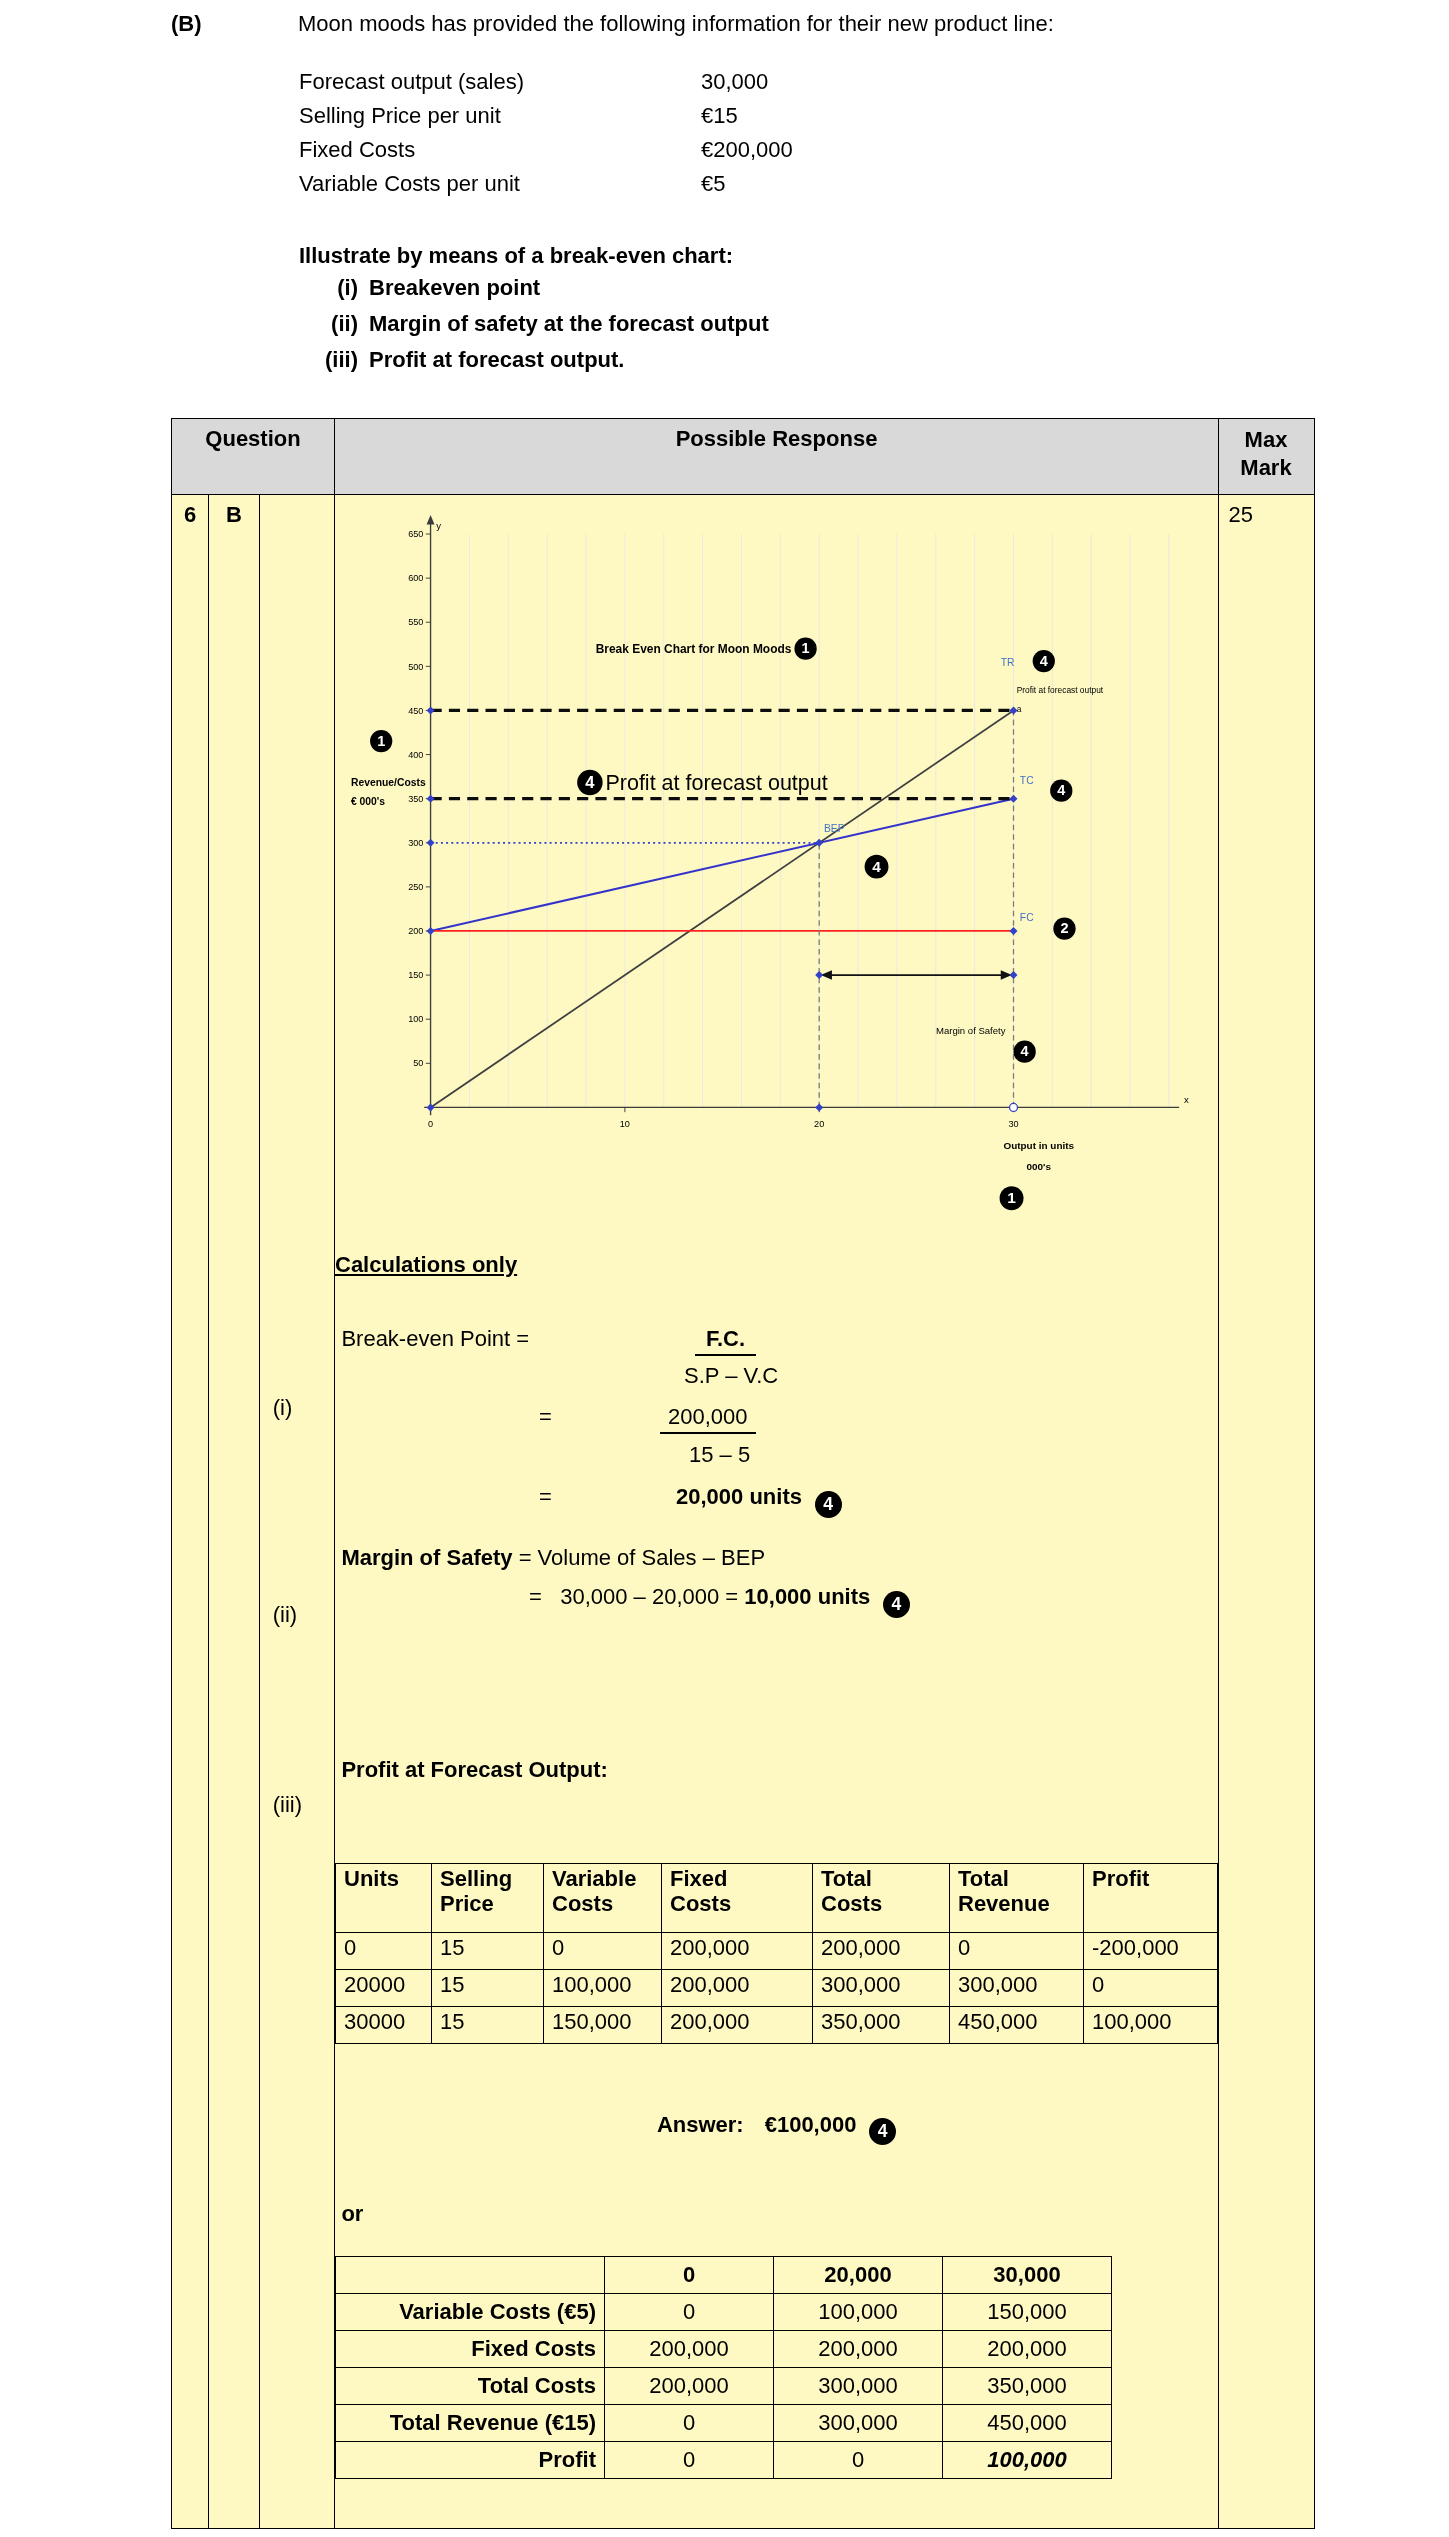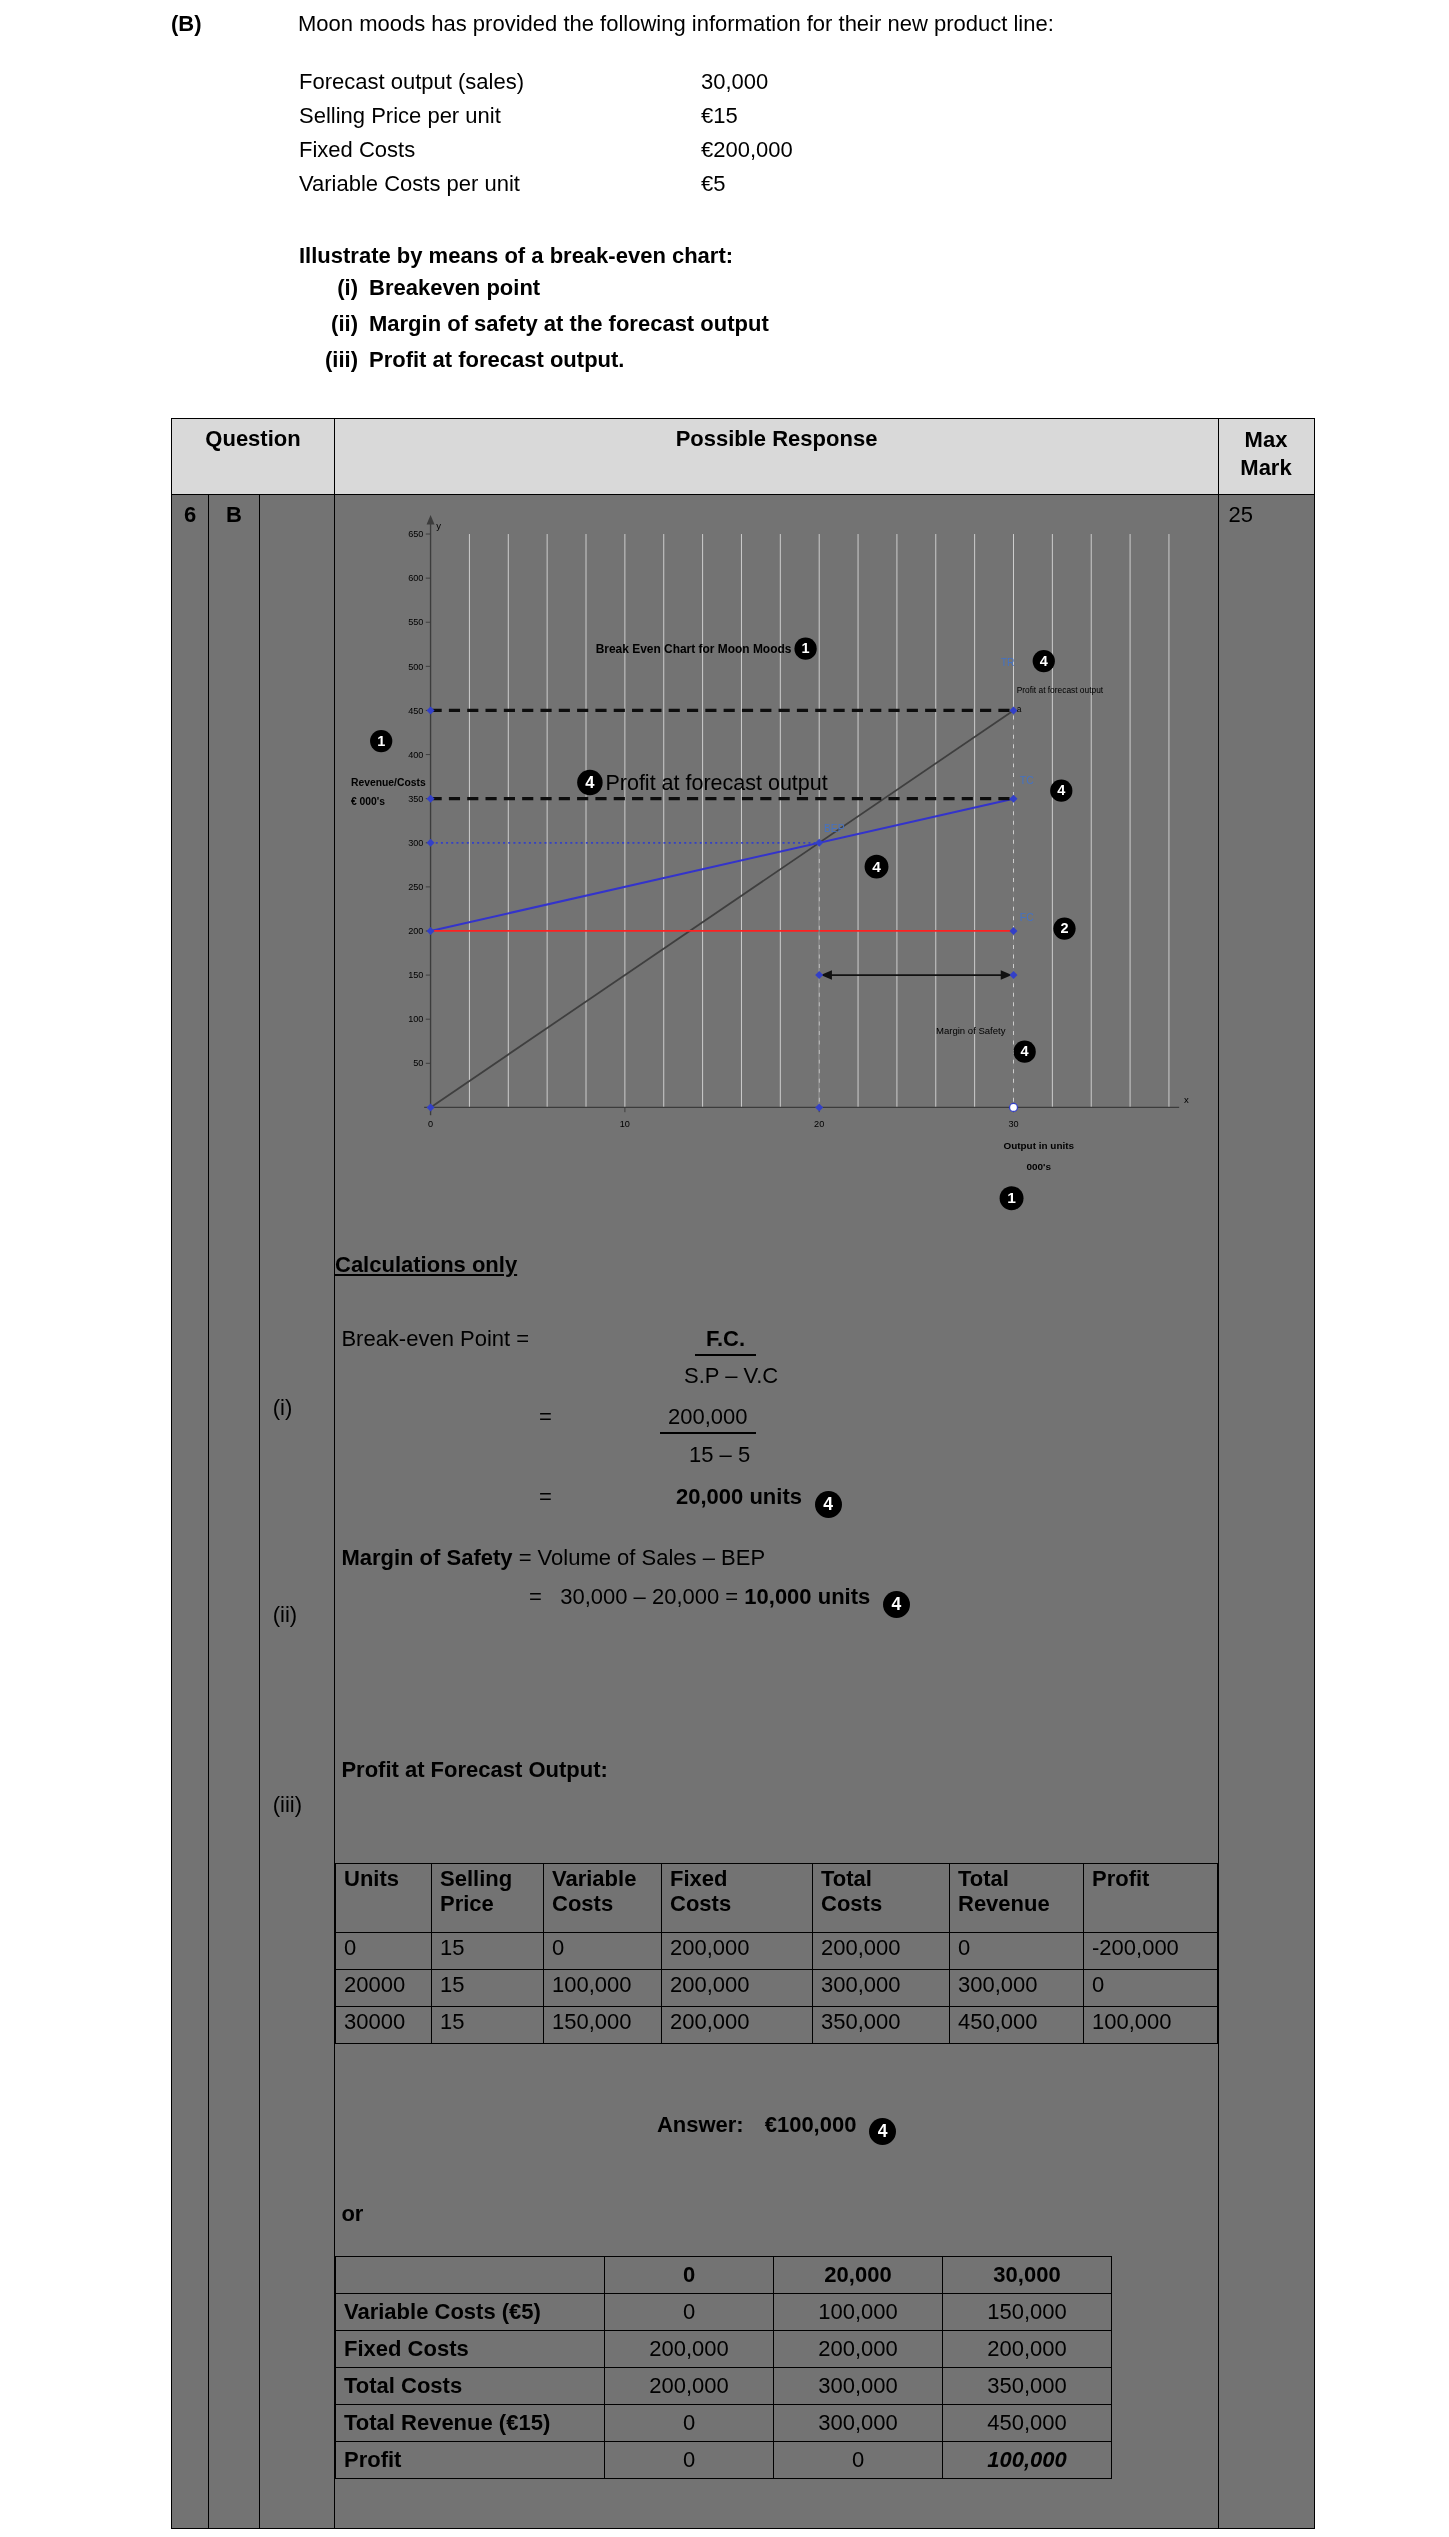--- a/index.html
+++ b/index.html
@@ -18,21 +18,21 @@
   .facts { margin: 32px 0 0 299px; }
   .fact-row { display: flex; height: 34px; }
   .fact-label { width: 402px; flex: none; }
   .instruction { margin: 38px 0 0 299px; font-weight: bold; }
   .tasks { margin: 6.4px 0 0 299px; font-weight: bold; }
   .task-row { display: flex; height: 36px; }
   .task-num { width: 59px; text-align: right; flex: none; }
   .task-text { margin-left: 11px; }
 
   
-  .answer-grid { margin: 35px 0 0 171px; width: 1144px; height: 2111px; border: 1.6px solid #000; overflow: hidden; background: #737373; }
+  .answer-grid { margin: 35px 0 0 171px; width: 1144px; height: 2111px; border: 1.6px solid #000; overflow: hidden; background: #fef9c3; }
   .ag-header { display: flex; height: 76px; background: #d9d9d9; border-bottom: 1.6px solid #000; font-weight: bold; }
   .agh-question { width: 163px; border-right: 1.6px solid #000; text-align: center; padding-top: 6.4px; }
   .agh-response { width: 884px; border-right: 1.6px solid #000; text-align: center; padding-top: 6.4px; }
   .agh-mark { width: 94px; text-align: center; padding-top: 6.4px; line-height: 1.3; }
   .ag-body { display: flex; height: 2034px; }
   .agb-qnum { width: 37px; border-right: 1.6px solid #000; text-align: center; padding-top: 6.4px; font-weight: bold; }
   .agb-qpart { width: 51px; border-right: 1.6px solid #000; text-align: center; padding-top: 6.4px; font-weight: bold; }
   .agb-roman { width: 75px; border-right: 1.6px solid #000; position: relative; }
   .agb-response { width: 884px; border-right: 1.6px solid #000; position: relative; }
   .agb-mark { flex: 1; padding: 6.4px 0 0 9.6px; }
@@ -65,21 +65,21 @@
   .profit-table { border-collapse: collapse; margin-top: 80px; table-layout: fixed; width: 881px; }
   .profit-table th, .profit-table td { border: 1.6px solid #000; padding: 2.4px 8px; text-align: left; vertical-align: top; }
   .profit-table th { white-space: pre-line; font-weight: bold; line-height: 1.15; height: 69px; }
   .profit-table td { height: 37px; }
   .answer-line { margin-top: 68px; text-align: center; font-weight: bold; }
   .answer-value { margin-left: 21px; }
   .or-label { margin-top: 56px; padding-left: 6.4px; font-weight: bold; }
   .alt-table { border-collapse: collapse; margin-top: 29px; table-layout: fixed; }
   .alt-table th, .alt-table td { border: 1.6px solid #000; padding: 2.4px 8px; height: 37px; }
   .alt-table th { font-weight: bold; text-align: center; }
-  .at-label { font-weight: bold; text-align: left; }
+  .at-label { font-weight: bold; text-align: right; }
   .at-val { text-align: center; }
   .bi { font-weight: bold; font-style: italic; }
 
   
   .nbadge { display: inline-flex; width: 27px; height: 27px; border-radius: 50%; background: #000; color: #fff;
     align-items: center; justify-content: center; font-size: 17.5px; font-weight: bold; vertical-align: -5.6px; margin-left: 12.7px; }
 </style>
 </head>
 <body>
 

